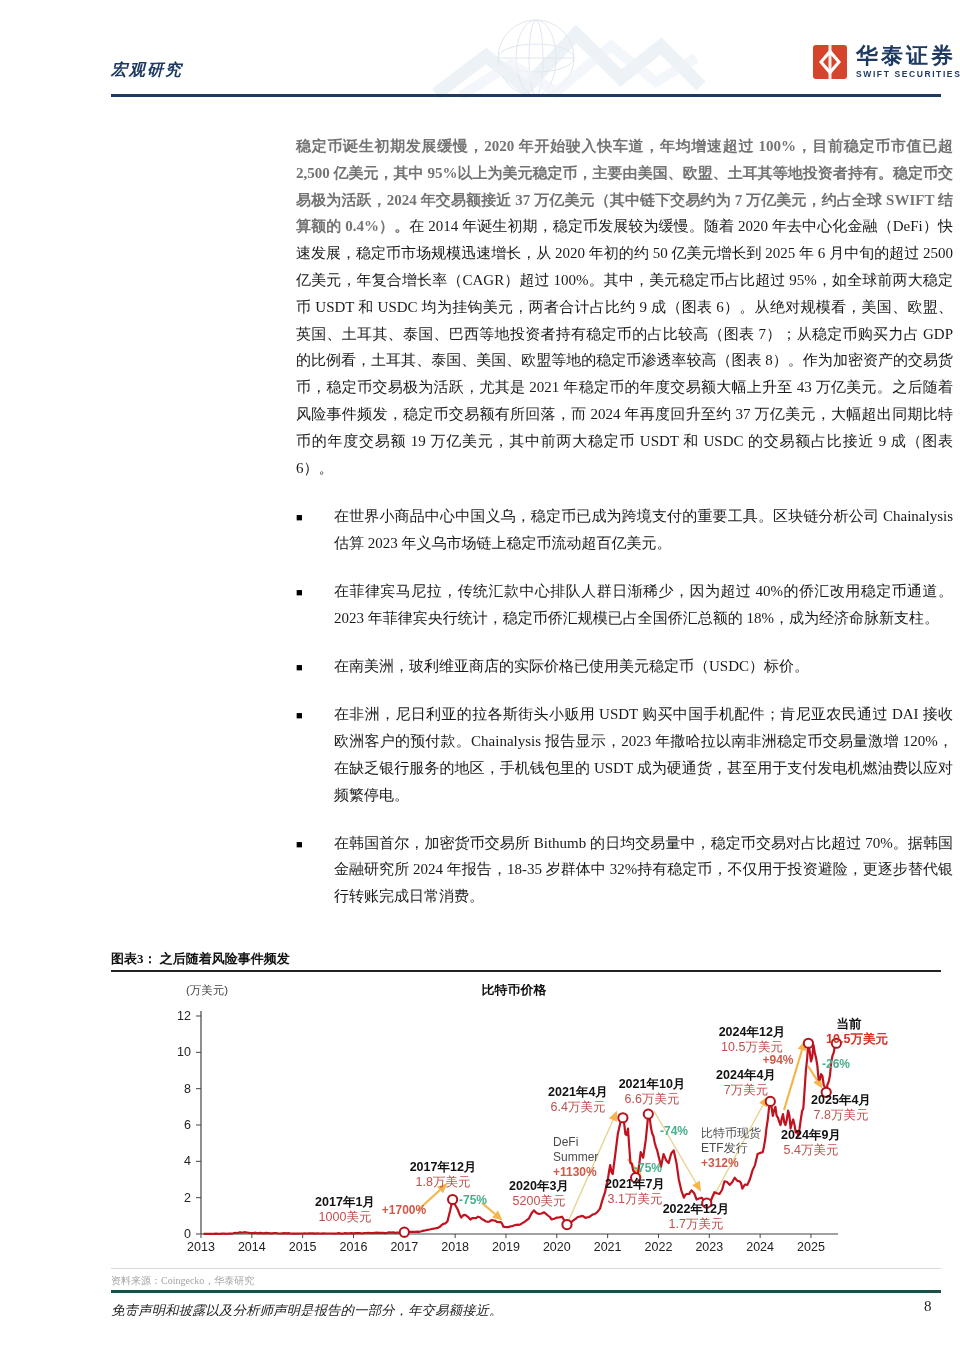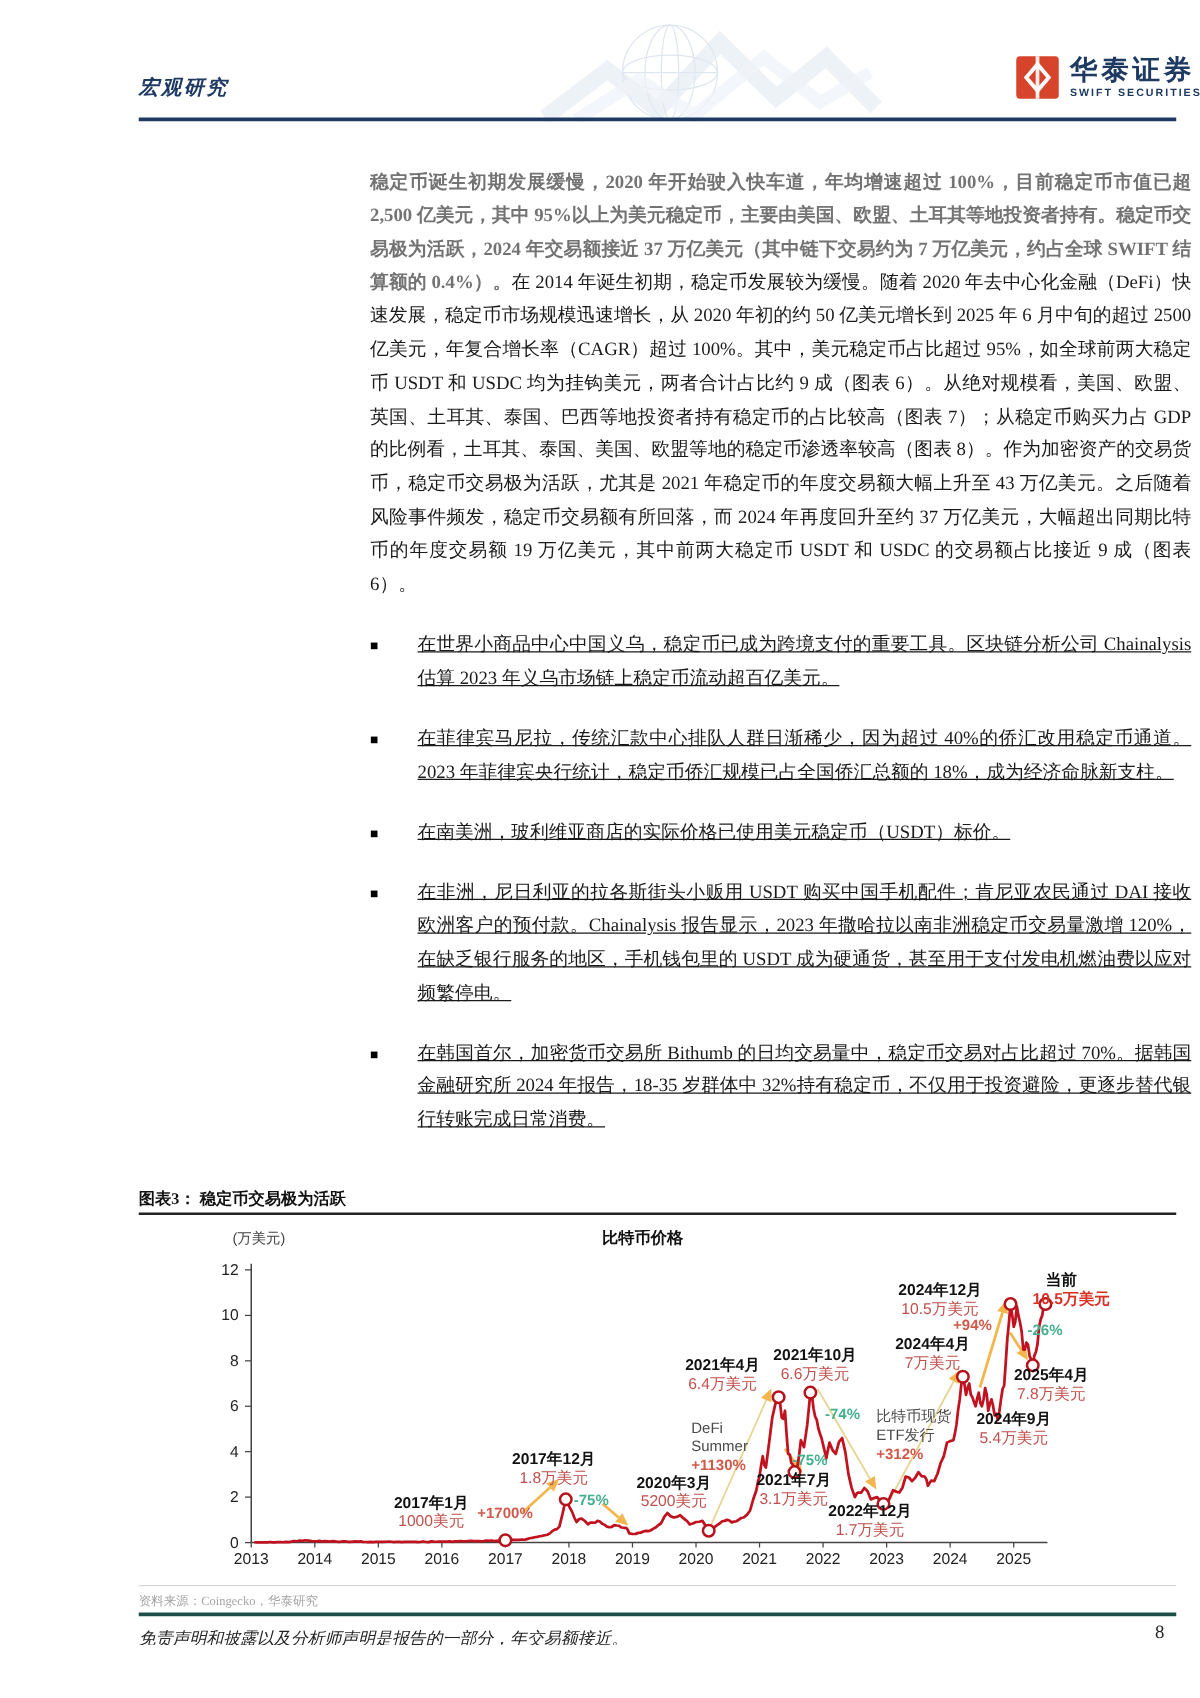--- a/index.html
+++ b/index.html
@@ -17,21 +17,21 @@
   .logo-en{font-size:8.5px;color:#1e3a63;letter-spacing:1.6px;margin-top:3px;
         font-family:"Liberation Sans",sans-serif;font-weight:bold;}
   
   .body-block{position:absolute;left:250px;top:133px;width:657px;font-size:15px;
         line-height:26.8px;text-align:justify;}
   .body-block p{margin:0 0 22px 0;}
   b{color:#737373;}
   .bullet{display:flex;margin-bottom:21px;}
   .bullet-marker{width:38px;flex:0 0 38px;font-size:11px;color:#000;padding-top:1px;
         font-family:"Liberation Sans",sans-serif;}
-  .bullet-text{flex:1;text-align:justify;text-decoration:underline;}
+  .bullet-text{flex:1;text-align:justify;}
   
   .fig-caption{position:absolute;left:65px;top:950px;font-size:13px;font-weight:bold;color:#111;}
   .fig-capline{position:absolute;left:65px;top:970px;width:830px;height:2px;background:#222;}
   .chart-wrap{position:absolute;left:70px;top:984px;width:850px;height:306px;}
   .src-topline{position:absolute;left:65px;top:1268px;width:830px;height:1px;background:#d9d9d9;}
   .fig-source{position:absolute;left:65px;top:1274px;font-size:10px;color:#a3a3a3;}
   .teal-line{position:absolute;left:65px;top:1290px;width:830px;height:3px;background:#1d4f48;}
   
   .footer-disclaimer{position:absolute;left:65px;top:1302px;font-size:13.5px;font-style:italic;color:#222;}
   .page-num{position:absolute;left:878px;top:1298px;font-size:15px;color:#222;}
@@ -75,34 +75,34 @@
         <div class="bullet">
           <span class="bullet-marker">■</span>
           <span class="bullet-text">在世界小商品中心中国义乌，稳定币已成为跨境支付的重要工具。区块链分析公司 Chainalysis 估算 2023 年义乌市场链上稳定币流动超百亿美元。</span>
         </div>
         <div class="bullet">
           <span class="bullet-marker">■</span>
           <span class="bullet-text">在菲律宾马尼拉，传统汇款中心排队人群日渐稀少，因为超过 40%的侨汇改用稳定币通道。2023 年菲律宾央行统计，稳定币侨汇规模已占全国侨汇总额的 18%，成为经济命脉新支柱。</span>
         </div>
         <div class="bullet">
           <span class="bullet-marker">■</span>
-          <span class="bullet-text">在南美洲，玻利维亚商店的实际价格已使用美元稳定币（USDT）标价。</span>
+          <span class="bullet-text">在南美洲，玻利维亚商店的实际价格已使用美元稳定币（USDC）标价。</span>
         </div>
         <div class="bullet">
           <span class="bullet-marker">■</span>
           <span class="bullet-text">在非洲，尼日利亚的拉各斯街头小贩用 USDT 购买中国手机配件；肯尼亚农民通过 DAI 接收欧洲客户的预付款。Chainalysis 报告显示，2023 年撒哈拉以南非洲稳定币交易量激增 120%，在缺乏银行服务的地区，手机钱包里的 USDT 成为硬通货，甚至用于支付发电机燃油费以应对频繁停电。</span>
         </div>
         <div class="bullet">
           <span class="bullet-marker">■</span>
           <span class="bullet-text">在韩国首尔，加密货币交易所 Bithumb 的日均交易量中，稳定币交易对占比超过 70%。据韩国金融研究所 2024 年报告，18-35 岁群体中 32%持有稳定币，不仅用于投资避险，更逐步替代银行转账完成日常消费。</span>
         </div>
       </div>
   </div>
 
-  <div class="fig-caption">图表3： 稳定币交易极为活跃</div>
+  <div class="fig-caption">图表3： 之后随着风险事件频发</div>
   <div class="fig-capline"></div>
   <div class="chart-wrap">
     <svg id="chart-svg" width="850" height="306" viewBox="0 0 850 306">
         <text x="70" y="10" font-size="11.5" fill="#444">(万美元)</text>
         <text x="398" y="10" font-size="13" font-weight="bold" fill="#111" text-anchor="middle">比特币价格</text>
         <line x1="85" y1="27" x2="85" y2="250" stroke="#444" stroke-width="1.2"></line>
         <line x1="85" y1="250" x2="722" y2="250" stroke="#444" stroke-width="1.2"></line>
         <line x1="80" y1="250" x2="85" y2="250" stroke="#444" stroke-width="1"></line>
         <text x="75" y="254" font-size="12.5" fill="#222" text-anchor="end">0</text>
         <line x1="80" y1="213.66660000000002" x2="85" y2="213.66660000000002" stroke="#444" stroke-width="1"></line>

